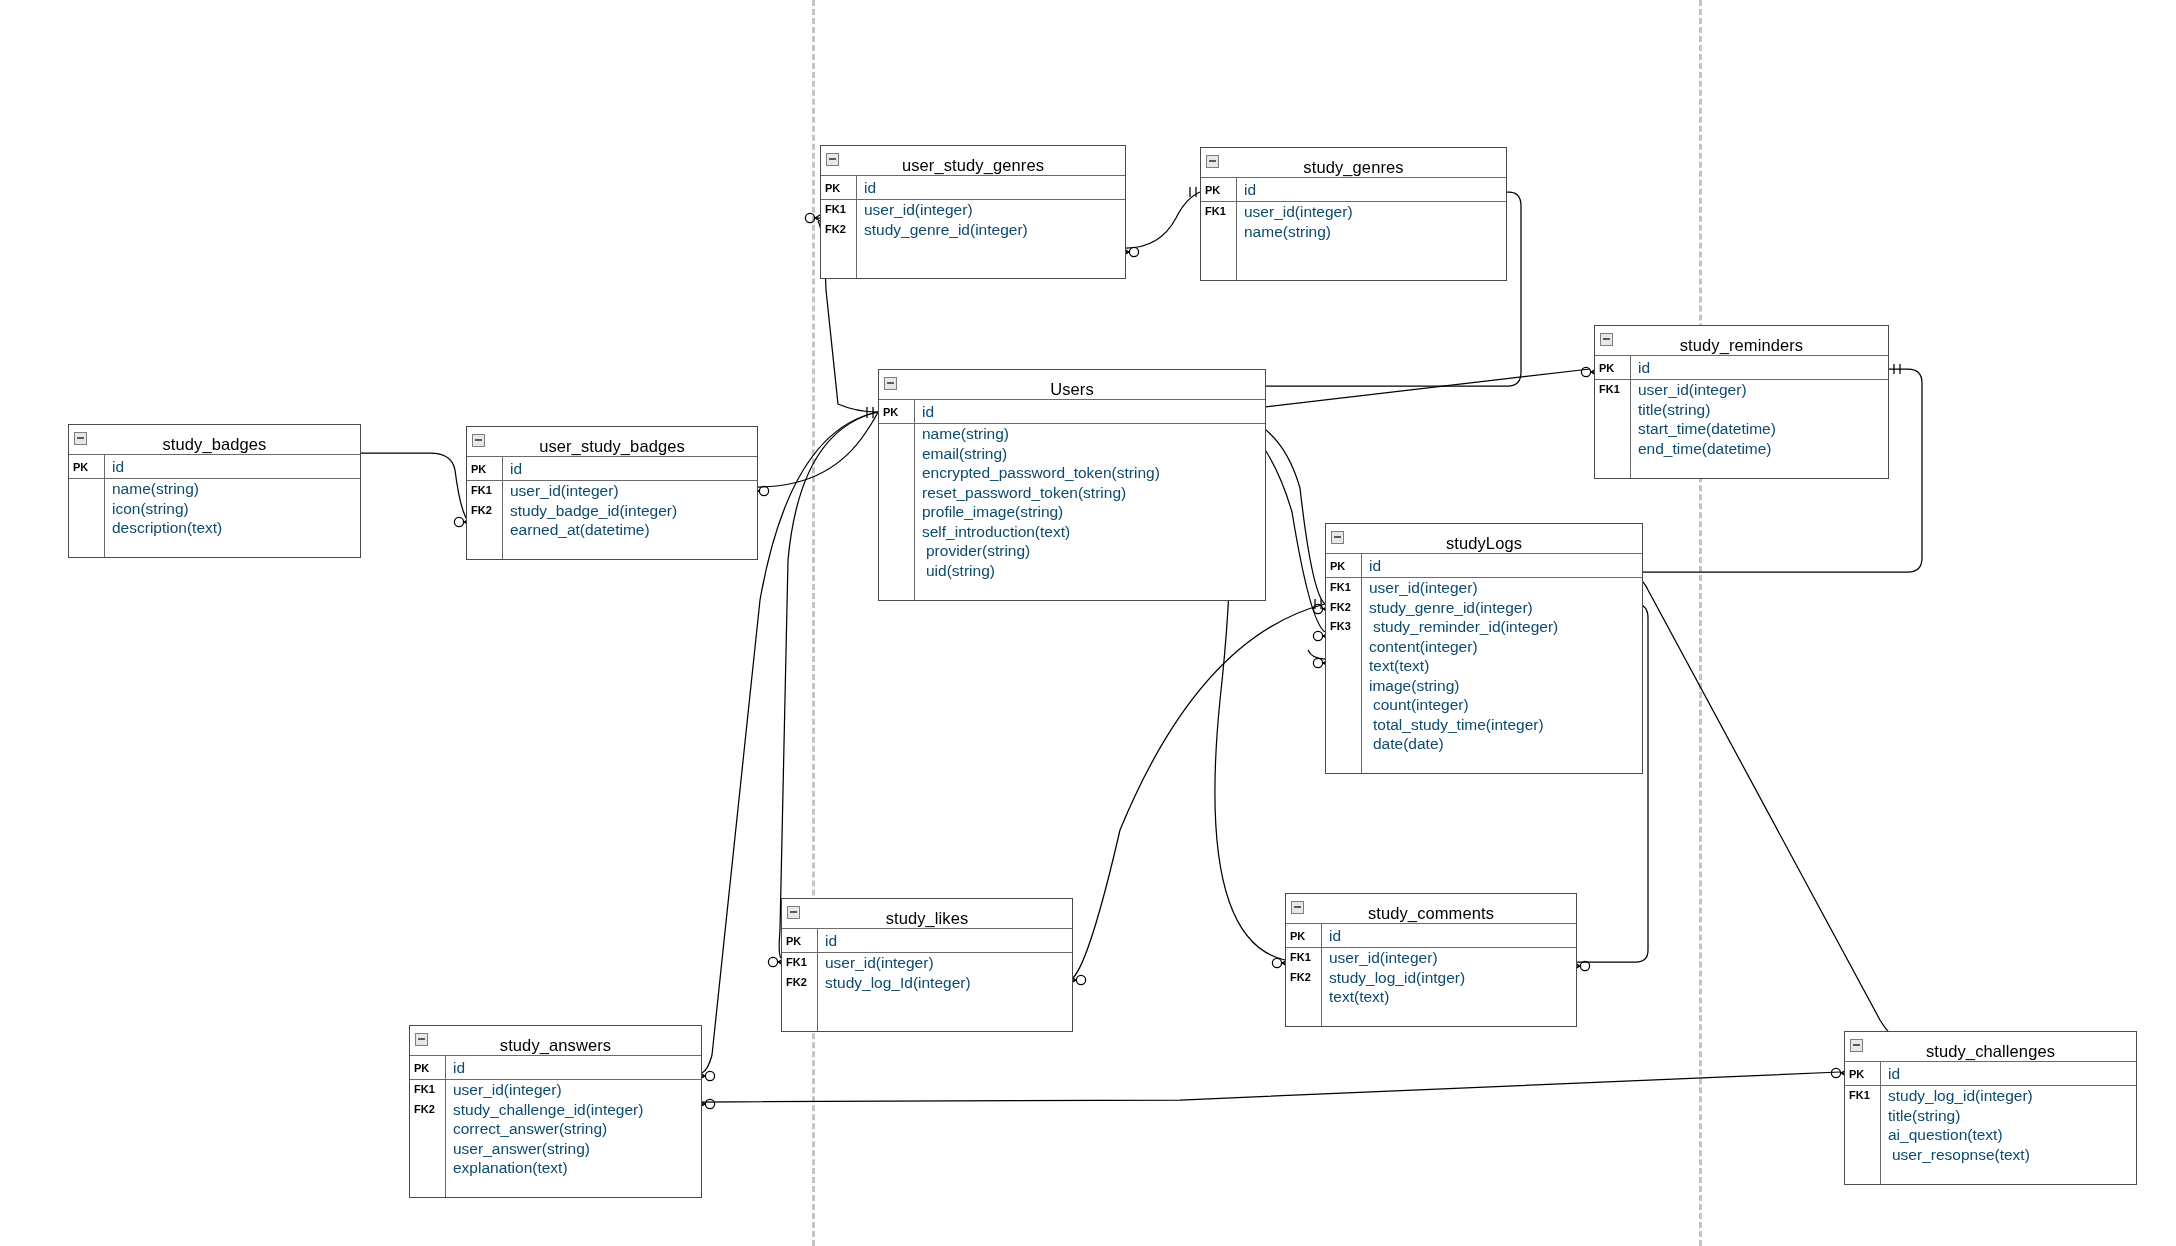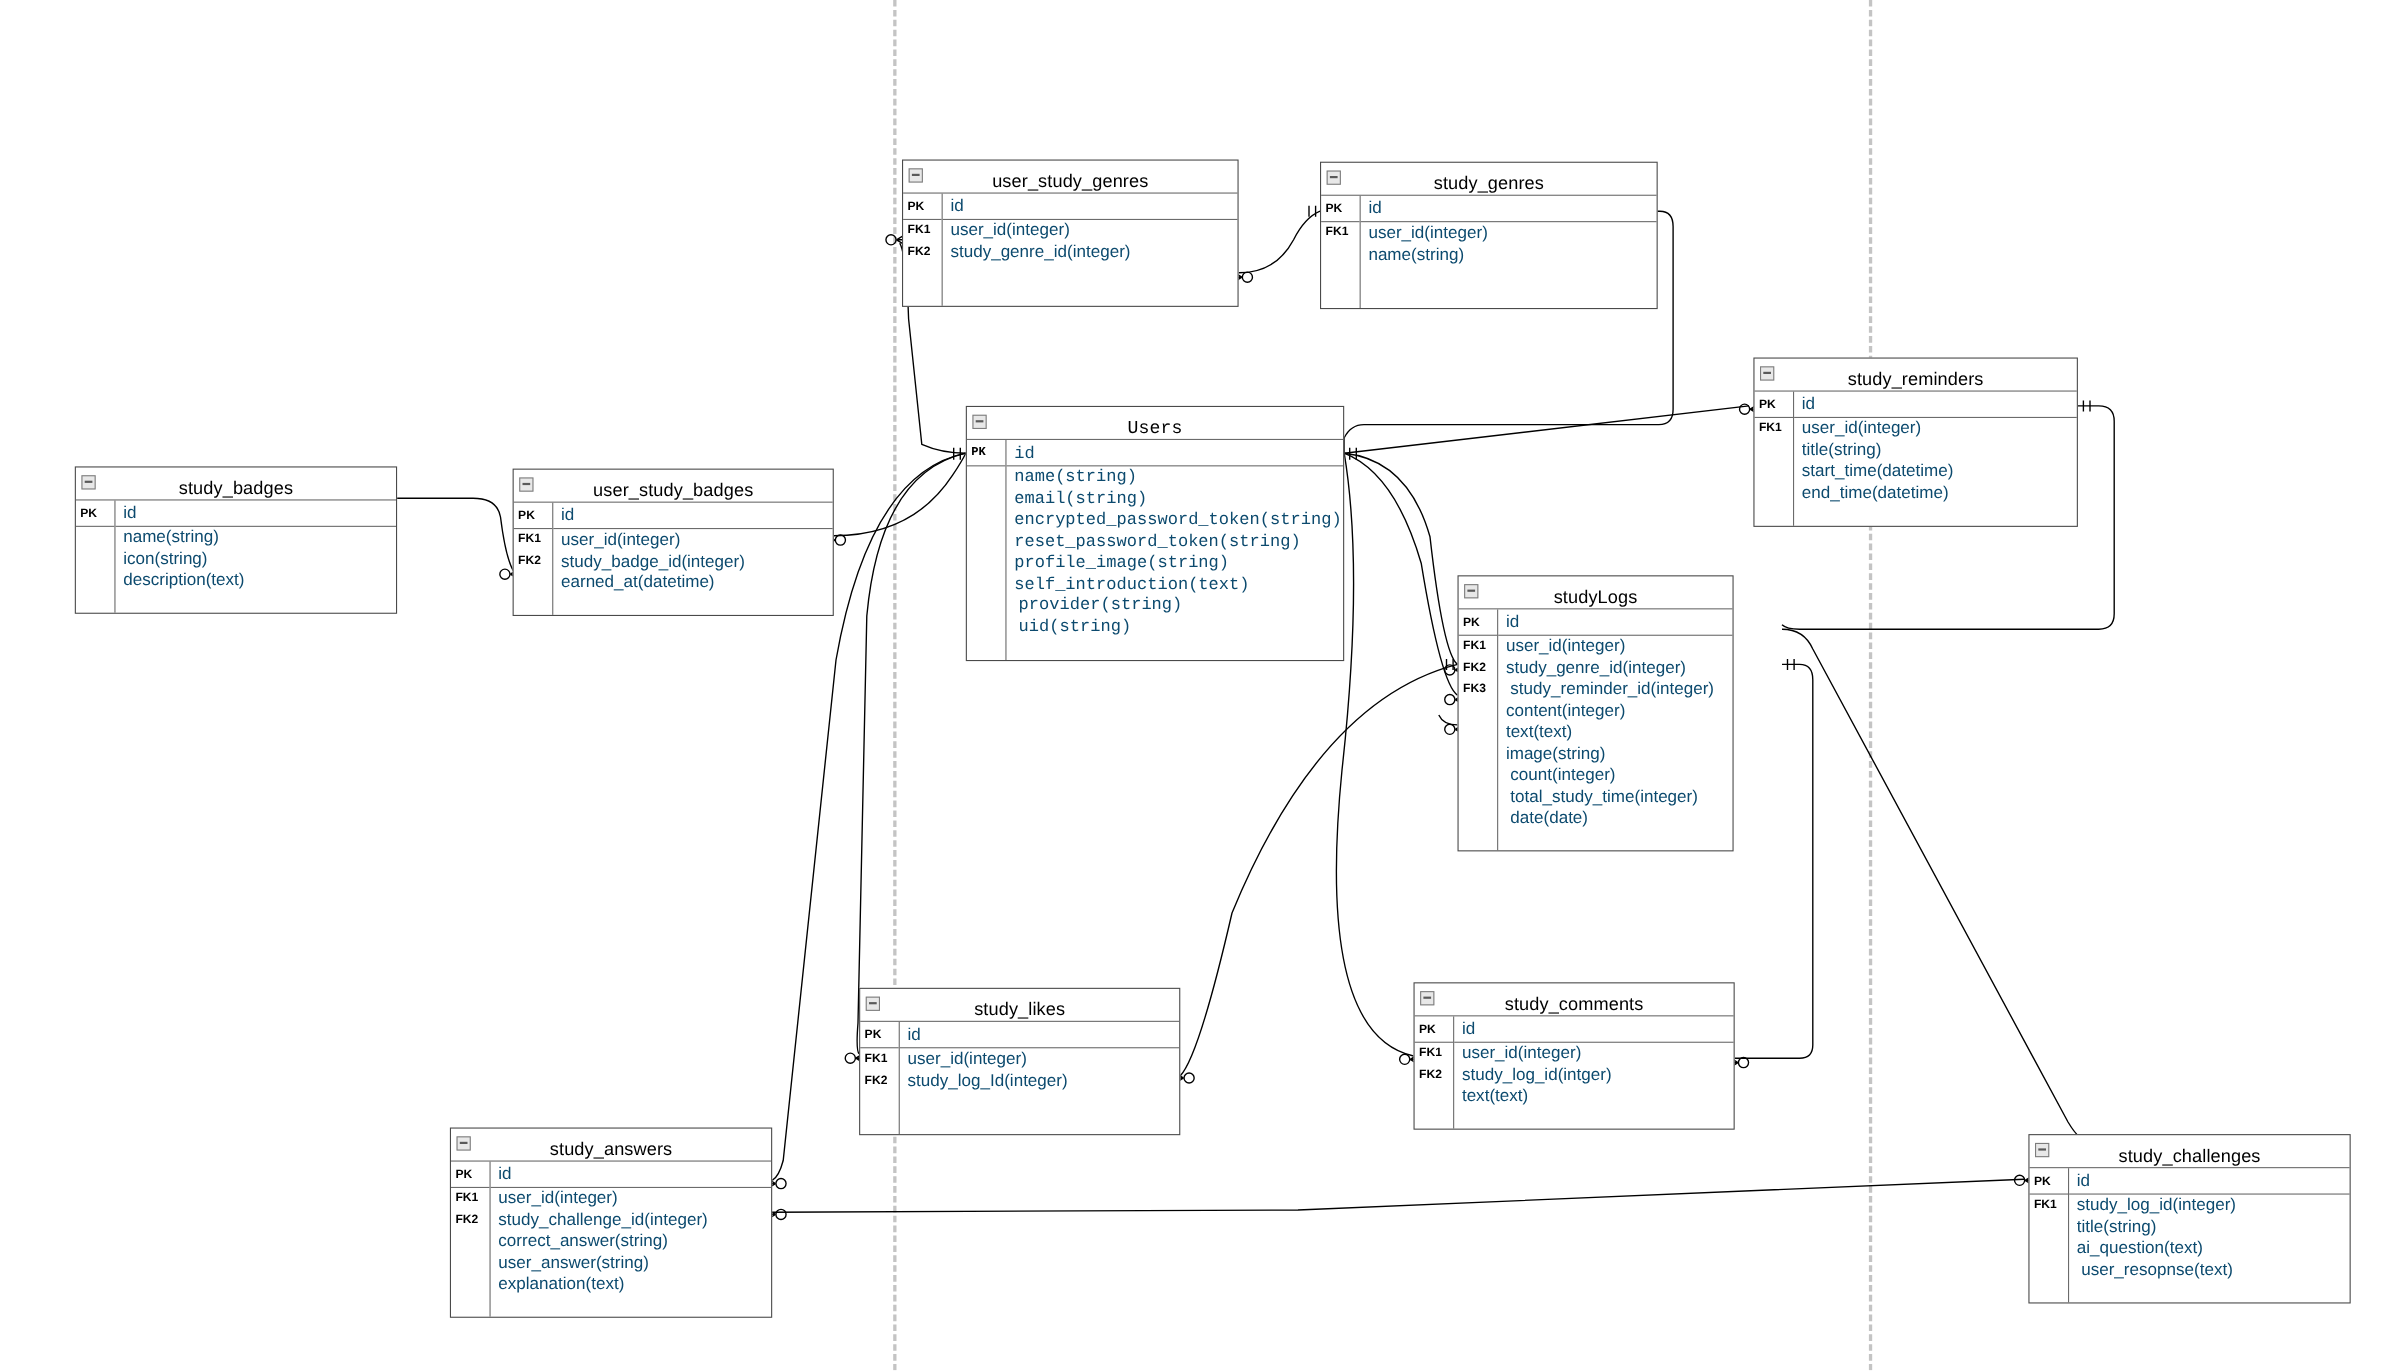--- a/index.html
+++ b/index.html
@@ -294,21 +294,21 @@
           </div>
           <div class="fieldcol">
             <div class="frow pk-pad seprow">id</div>
             <div class="frow">user_id(integer)</div>
             <div class="frow">name(string)</div>
             <div class="frow"></div>
             <div class="spacer"></div>
           </div>
         </div>
       </div>
-      <div class="entity" style="left: 878px; top: 369px; width: 344px; font-family: Liberation Mono, monospace;">
+      <div class="entity" style="left: 878px; top: 369px; width: 388px;">
         <div class="ent-head">
           <span class="min-icon"></span>
           <span class="ent-title">Users</span>
         </div>
         <div class="ent-body">
           <div class="keycol">
             <div class="krow pk-pad seprow-k">PK</div>
             <div class="krow"></div>
             <div class="krow"></div>
             <div class="krow"></div>
@@ -350,21 +350,21 @@
           <div class="fieldcol">
             <div class="frow pk-pad seprow">id</div>
             <div class="frow">user_id(integer)</div>
             <div class="frow">title(string)</div>
             <div class="frow">start_time(datetime)</div>
             <div class="frow">end_time(datetime)</div>
             <div class="spacer"></div>
           </div>
         </div>
       </div>
-      <div class="entity" style="left: 1325px; top: 523px; width: 251px;">
+      <div class="entity" style="left: 1325px; top: 523px; width: 318px;">
         <div class="ent-head">
           <span class="min-icon"></span>
           <span class="ent-title">studyLogs</span>
         </div>
         <div class="ent-body">
           <div class="keycol">
             <div class="krow pk-pad seprow-k">PK</div>
             <div class="krow">FK1</div>
             <div class="krow">FK2</div>
             <div class="krow">FK3</div>

